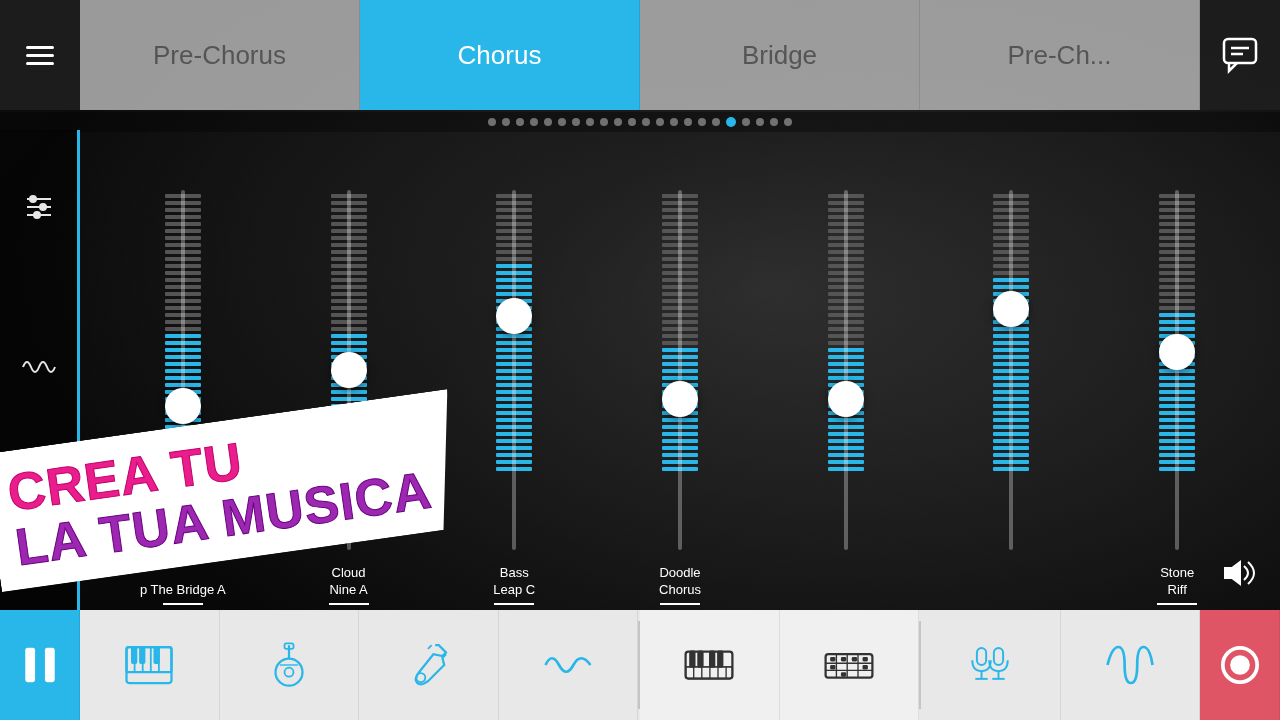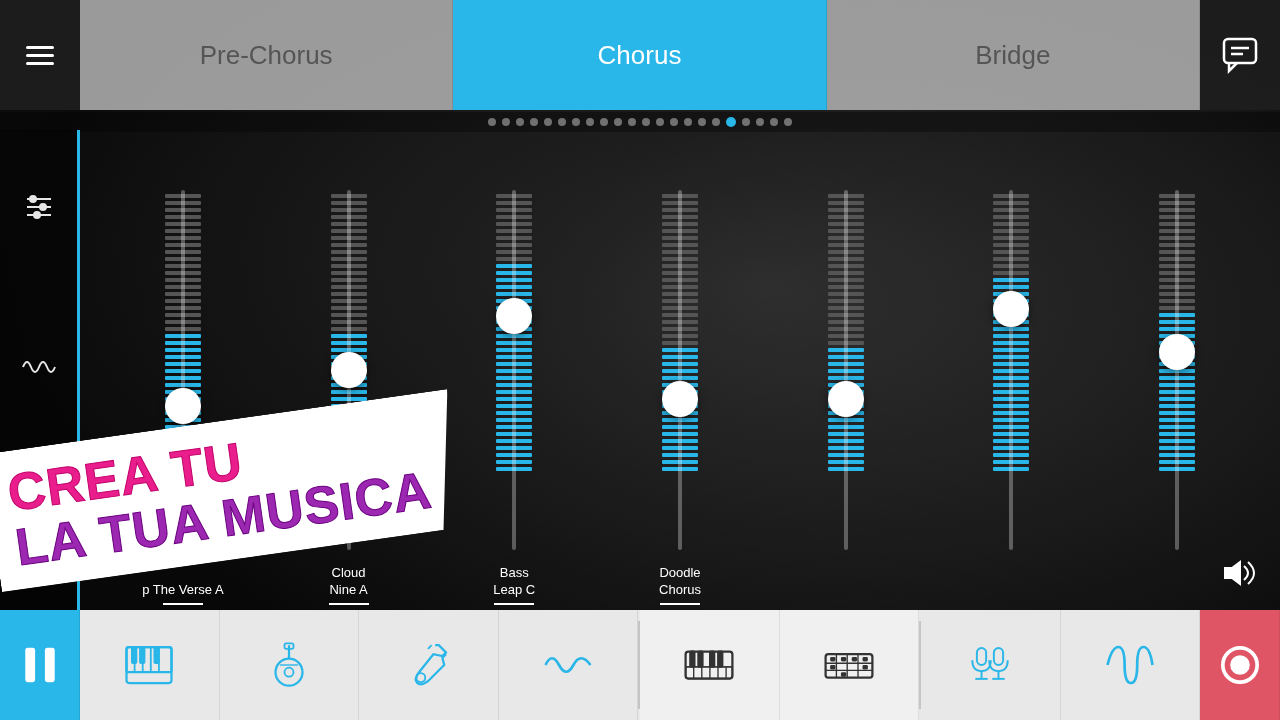--- a/index.html
+++ b/index.html
@@ -343,20 +343,23 @@
   <div class="nav-tabs">
     <div class="nav-tab">
       <span>Pre-Chorus</span>
     </div>
     <div class="nav-tab active">
       <span>Chorus</span>
     </div>
     <div class="nav-tab">
       <span>Bridge</span>
     </div>
+    <div class="nav-tab">
+      <span>Pre-Ch...</span>
+    </div>
   </div>
 
   <div class="settings-btn">
 
     <svg width="42" height="42" viewBox="0 0 42 42" fill="none" stroke="white" stroke-width="2.5">
       <rect x="5" y="5" width="32" height="24" rx="4"></rect>
       <polyline points="10,29 10,37 18,29"></polyline>
       <line x1="12" y1="14" x2="30" y2="14"></line>
       <line x1="12" y1="20" x2="24" y2="20"></line>
     </svg>
@@ -458,21 +461,21 @@
         <div style="height:4px;background:#29b6e8;border-radius:1px;"></div>
         <div style="height:4px;background:#29b6e8;border-radius:1px;"></div>
         <div style="height:4px;background:#29b6e8;border-radius:1px;"></div>
         <div style="height:4px;background:#29b6e8;border-radius:1px;"></div>
       </div>
       <div class="fader-track"></div>
       <div class="fader-knob" style="top: 55%;"></div>
     </div>
     <div class="track-label">
       <span>p The
-Verse A</span>
+Bridge A</span>
       <div class="track-underline"></div>
     </div>
   </div>
 
   <div class="track-column">
     <div class="fader-container">
       <div style="position:absolute;left:50%;transform:translateX(-50%);width:36px;height:100%;display:flex;flex-direction:column;gap:3px;padding:4px 0;">
         <div style="height:4px;background:#555;border-radius:1px;"></div>
         <div style="height:4px;background:#555;border-radius:1px;"></div>
         <div style="height:4px;background:#555;border-radius:1px;"></div>
@@ -766,20 +769,24 @@
         <div style="height:4px;background:#29b6e8;border-radius:1px;"></div>
         <div style="height:4px;background:#29b6e8;border-radius:1px;"></div>
         <div style="height:4px;background:#29b6e8;border-radius:1px;"></div>
         <div style="height:4px;background:#29b6e8;border-radius:1px;"></div>
         <div style="height:4px;background:#29b6e8;border-radius:1px;"></div>
         <div style="height:4px;background:#29b6e8;border-radius:1px;"></div>
         <div style="height:4px;background:#29b6e8;border-radius:1px;"></div>
       </div>
       <div class="fader-track"></div>
       <div class="fader-knob" style="top: 40%;"></div>
+    </div>
+    <div class="track-label">
+      <span>Stone<br>Riff</span>
+      <div class="track-underline"></div>
     </div>
   </div>
 </div>
 
 <div class="promo-overlay">
   <div class="promo-text">
     <span class="promo-line1">CREA TU</span>
     <span class="promo-line2">LA TUA MUSICA</span>
   </div>
 </div>

